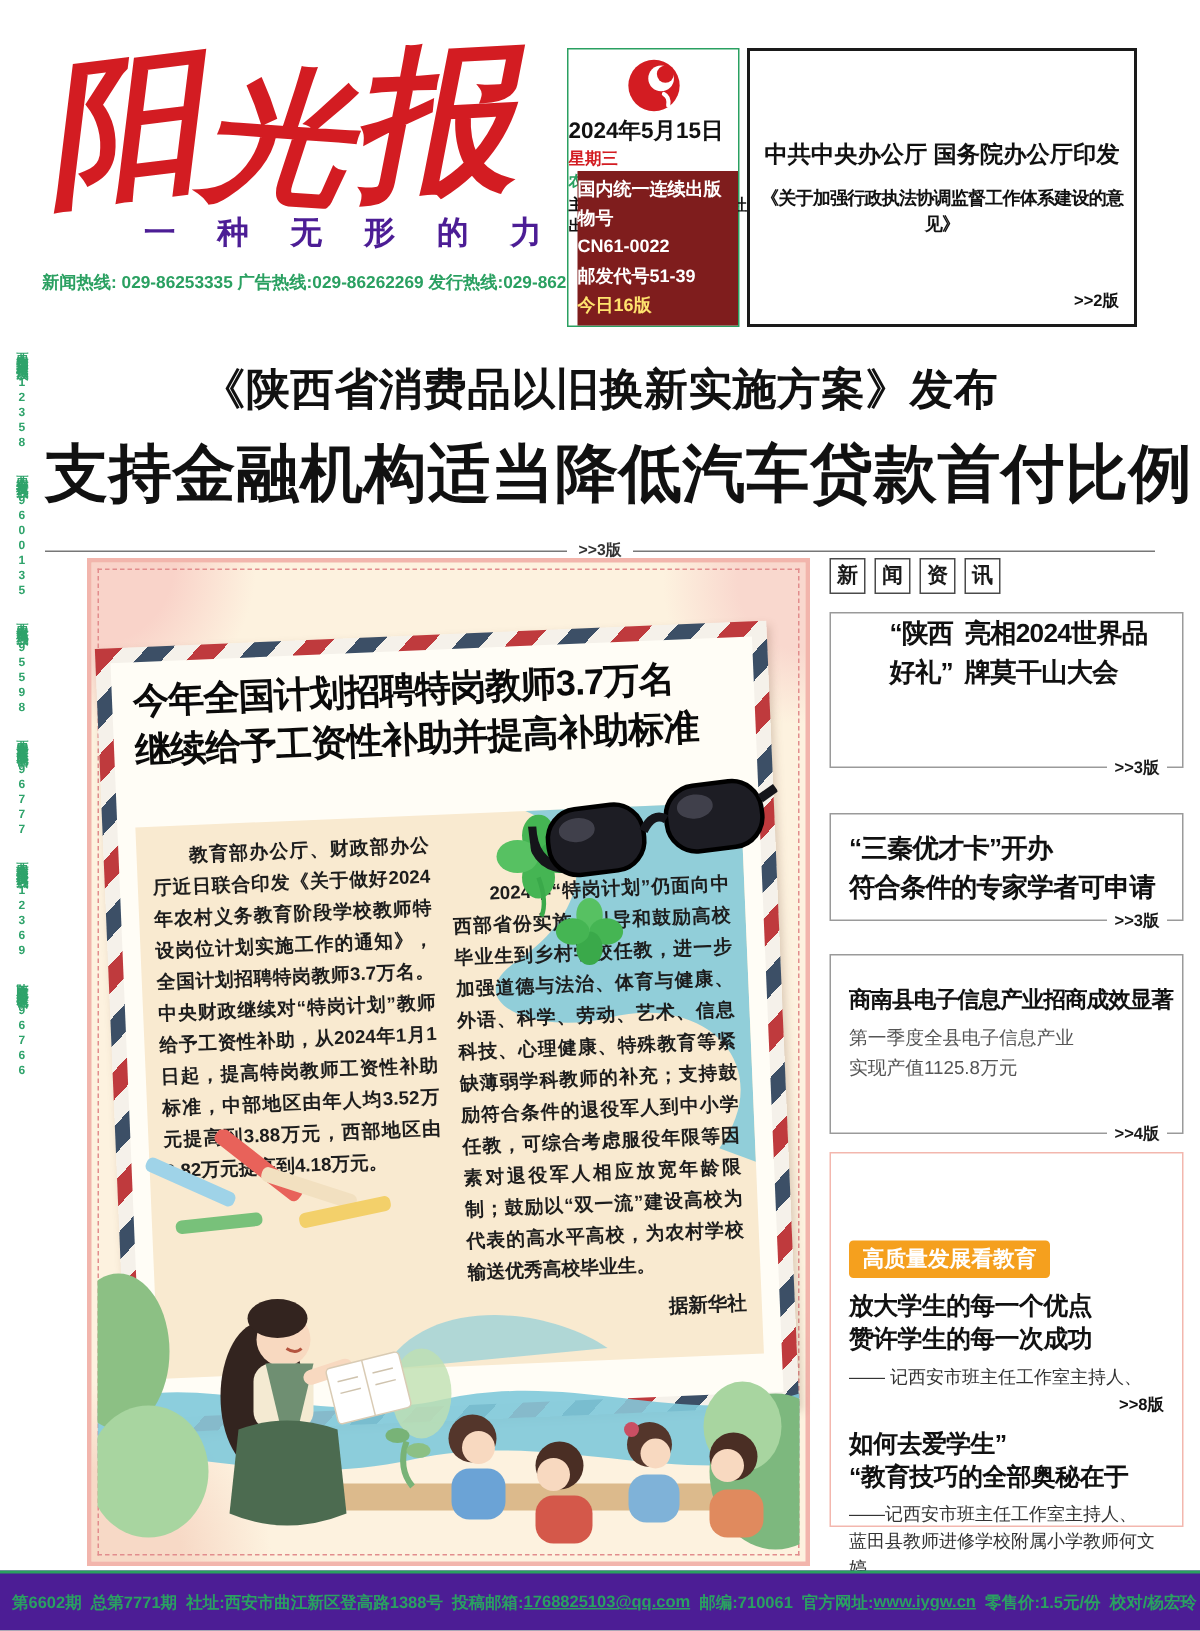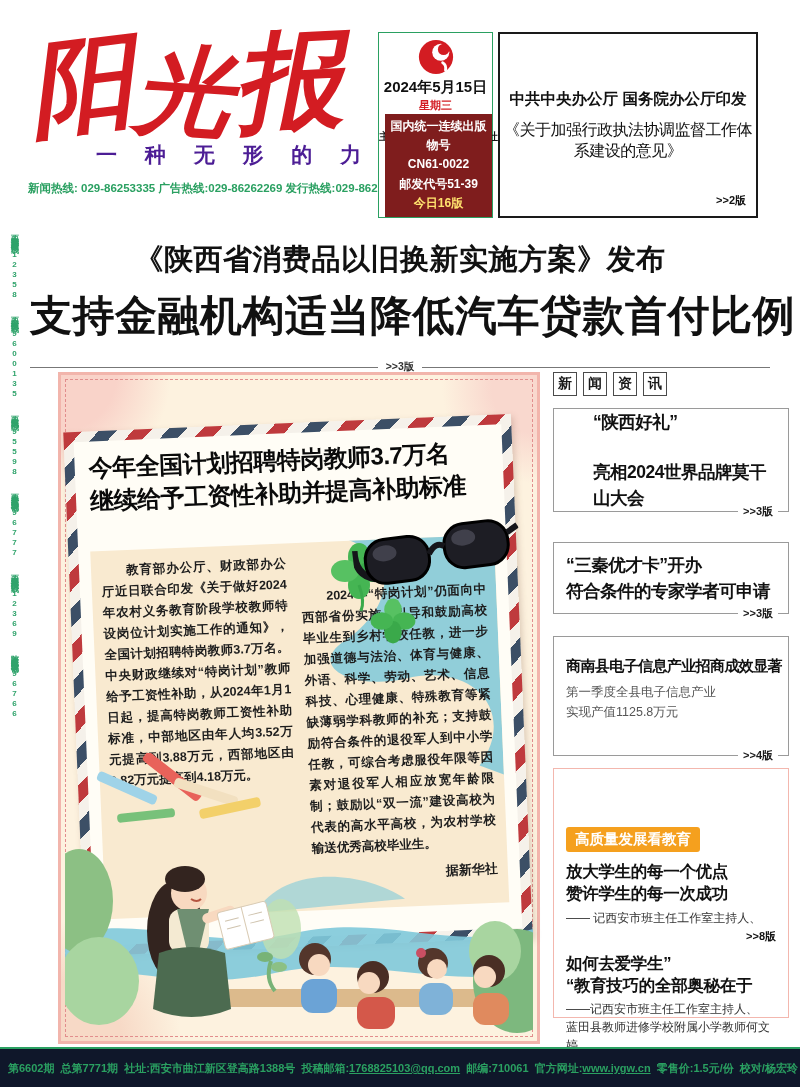--- a/index.html
+++ b/index.html
@@ -18,36 +18,36 @@
   .mast-title{display:flex;color:#d31c22;font-family:"DejaVu Serif","Liberation Serif",serif;
     font-weight:bold;font-size:104px;line-height:1.05;font-style:italic;}
   .mast-title span{display:inline-block;}
   .mast-title span:nth-child(1){transform:rotate(-7deg) translateY(4px);}
   .mast-title span:nth-child(2){transform:rotate(4deg) translateY(10px) scale(.94);}
   .mast-title span:nth-child(3){transform:rotate(-3deg) scale(1.04);}
   .mast-slogan{margin-top:6px;padding-left:68px;color:#4c1d95;font-size:21px;font-weight:bold;letter-spacing:11px;white-space:nowrap;}
   .mast-hotlines{margin-top:12px;color:#2aa061;font-size:11.5px;font-weight:bold;white-space:nowrap;}
   
   .date-box{position:absolute;left:378px;top:32px;width:115px;height:186px;border:1px solid #2aa061;
-    box-sizing:border-box;text-align:center;background:#fff;}
+    box-sizing:border-box;text-align:left;background:#fff;}
   .date-box .logo{margin:5px auto 2px;display:block;}
   .d-date{font-size:15px;font-weight:bold;letter-spacing:0;}
   .d-week{font-size:11px;color:#d31c22;font-weight:bold;margin-top:1px;}
   .d-lunar{font-size:10px;color:#2aa061;font-weight:bold;margin-top:1px;}
   .d-org{font-size:10.5px;font-weight:bold;margin-top:2px;white-space:nowrap;}
   .d-pub{font-size:10.5px;font-weight:bold;white-space:nowrap;}
   .d-green{position:absolute;left:6px;right:0;bottom:0;background:#7f1d1d;color:#fff;
     font-size:12px;font-weight:bold;line-height:1.6;padding:3px 0 4px;}
   .d-pages{color:#ffe36e;}
   
   .gov-box{position:absolute;left:498px;top:32px;width:260px;height:186px;border:2px solid #1a1a1a;
     box-sizing:border-box;background:#fff;display:flex;flex-direction:column;justify-content:center;
     align-items:center;text-align:center;}
   .gov-line1{font-size:15.5px;font-weight:900;}
-  .gov-line2{font-size:16px;font-weight:400;margin-top:10px;letter-spacing:-.5px;}
+  .gov-line2{font-size:12px;font-weight:700;margin-top:10px;letter-spacing:-.5px;}
   .gov-ref{position:absolute;right:10px;bottom:8px;font-size:11px;font-weight:bold;}
   
   .headline{position:absolute;left:30px;top:240px;width:740px;text-align:center;}
   .hl-kicker{font-size:29px;font-weight:bold;letter-spacing:.5px;}
   .hl-main{font-size:42px;font-weight:900;margin-top:8px;letter-spacing:.5px;white-space:nowrap;}
   .hl-rule{display:flex;align-items:center;margin-top:16px;}
   .hl-rule:before,.hl-rule:after{content:"";flex:1;border-top:1px solid #777;}
   .hl-ref{padding:0 8px;font-size:10.5px;font-weight:bold;color:#333;}
   
   .card{position:absolute;left:58px;top:372px;width:482px;height:672px;box-sizing:border-box;
@@ -74,36 +74,36 @@
   .glasses{position:absolute;left:292px;top:136px;z-index:5;transform:rotate(-7deg);}
   .clover{position:absolute;left:268px;top:168px;z-index:4;}
   .chalk{position:absolute;left:26px;top:378px;z-index:6;}
   .illustration{position:absolute;left:4px;bottom:4px;z-index:7;}
   
   .sidebar{position:absolute;left:553px;top:372px;width:236px;}
   .sec-label{display:flex;gap:6px;}
   .char-box{width:22px;height:22px;border:1px solid #4a4a4a;display:flex;align-items:center;justify-content:center;
     font-size:14px;font-weight:bold;background:#fff;color:#1a1a1a;}
   .side-box{position:relative;border:1px solid #9a9a9a;background:#fff;box-sizing:border-box;padding:0 12px;}
-  .sb1{margin-top:12px;height:104px;display:flex;flex-direction:column;justify-content:space-between;padding-left:39px;}
+  .sb1{margin-top:12px;height:104px;display:flex;flex-direction:row;justify-content:space-between;padding-left:39px;}
   .sb2{margin-top:30px;height:72px;display:flex;flex-direction:column;justify-content:center;}
   .sb3{margin-top:22px;height:120px;padding-top:20px;}
   .sb-title{font-size:17.5px;font-weight:900;line-height:1.5;letter-spacing:-.5px;}
   .sb3-title{font-size:15px;font-weight:900;white-space:nowrap;letter-spacing:-.6px;}
   .sb-sub{font-size:12.5px;color:#555;line-height:1.6;margin-top:6px;}
   .sb-ref{position:absolute;right:10px;bottom:-8px;background:#fff;padding:0 5px;font-size:11px;font-weight:bold;color:#1a1a1a;}
   
   .edu-box{margin-top:12px;height:250px;border:1px solid #f3b7ae;background:#fff;box-sizing:border-box;padding:10px 12px;}
   .edu-badge{display:inline-block;background:#f5a01e;color:#fff;font-size:14.5px;font-weight:bold;
     padding:3px 9px;border-radius:3px;margin-top:48px;}
   .edu-title{font-size:16.5px;font-weight:900;line-height:1.35;margin-top:8px;letter-spacing:-.3px;}
   .edu-sub{font-size:12px;color:#333;line-height:1.5;margin-top:4px;}
   .edu-ref{text-align:right;font-size:11px;font-weight:bold;margin-top:2px;}
   
-  .footer{position:absolute;left:0;right:0;bottom:0;height:38px;border-top:2px solid #2aa061;background:#0f172a;
+  .footer{position:absolute;left:0;right:0;bottom:0;height:38px;border-top:2px solid #2aa061;background:#4c1d95;
     display:flex;align-items:center;padding:0 8px;font-size:11px;font-weight:bold;color:#2aa061;white-space:nowrap;}
   .footer a{color:#2aa061;text-decoration:underline;}
 </style>
 </head>
 <body>
 
 <div class="page">
 
   <div class="left-strip">西安市物价局价格举报热线:12358 西安市公交投诉热线:9600135 西安市供电局热线:95598 西安秦华天然气客服电话:96777 西安市环保部门投诉热线:12369 陕西广电网络客服电话:96766</div>
 

